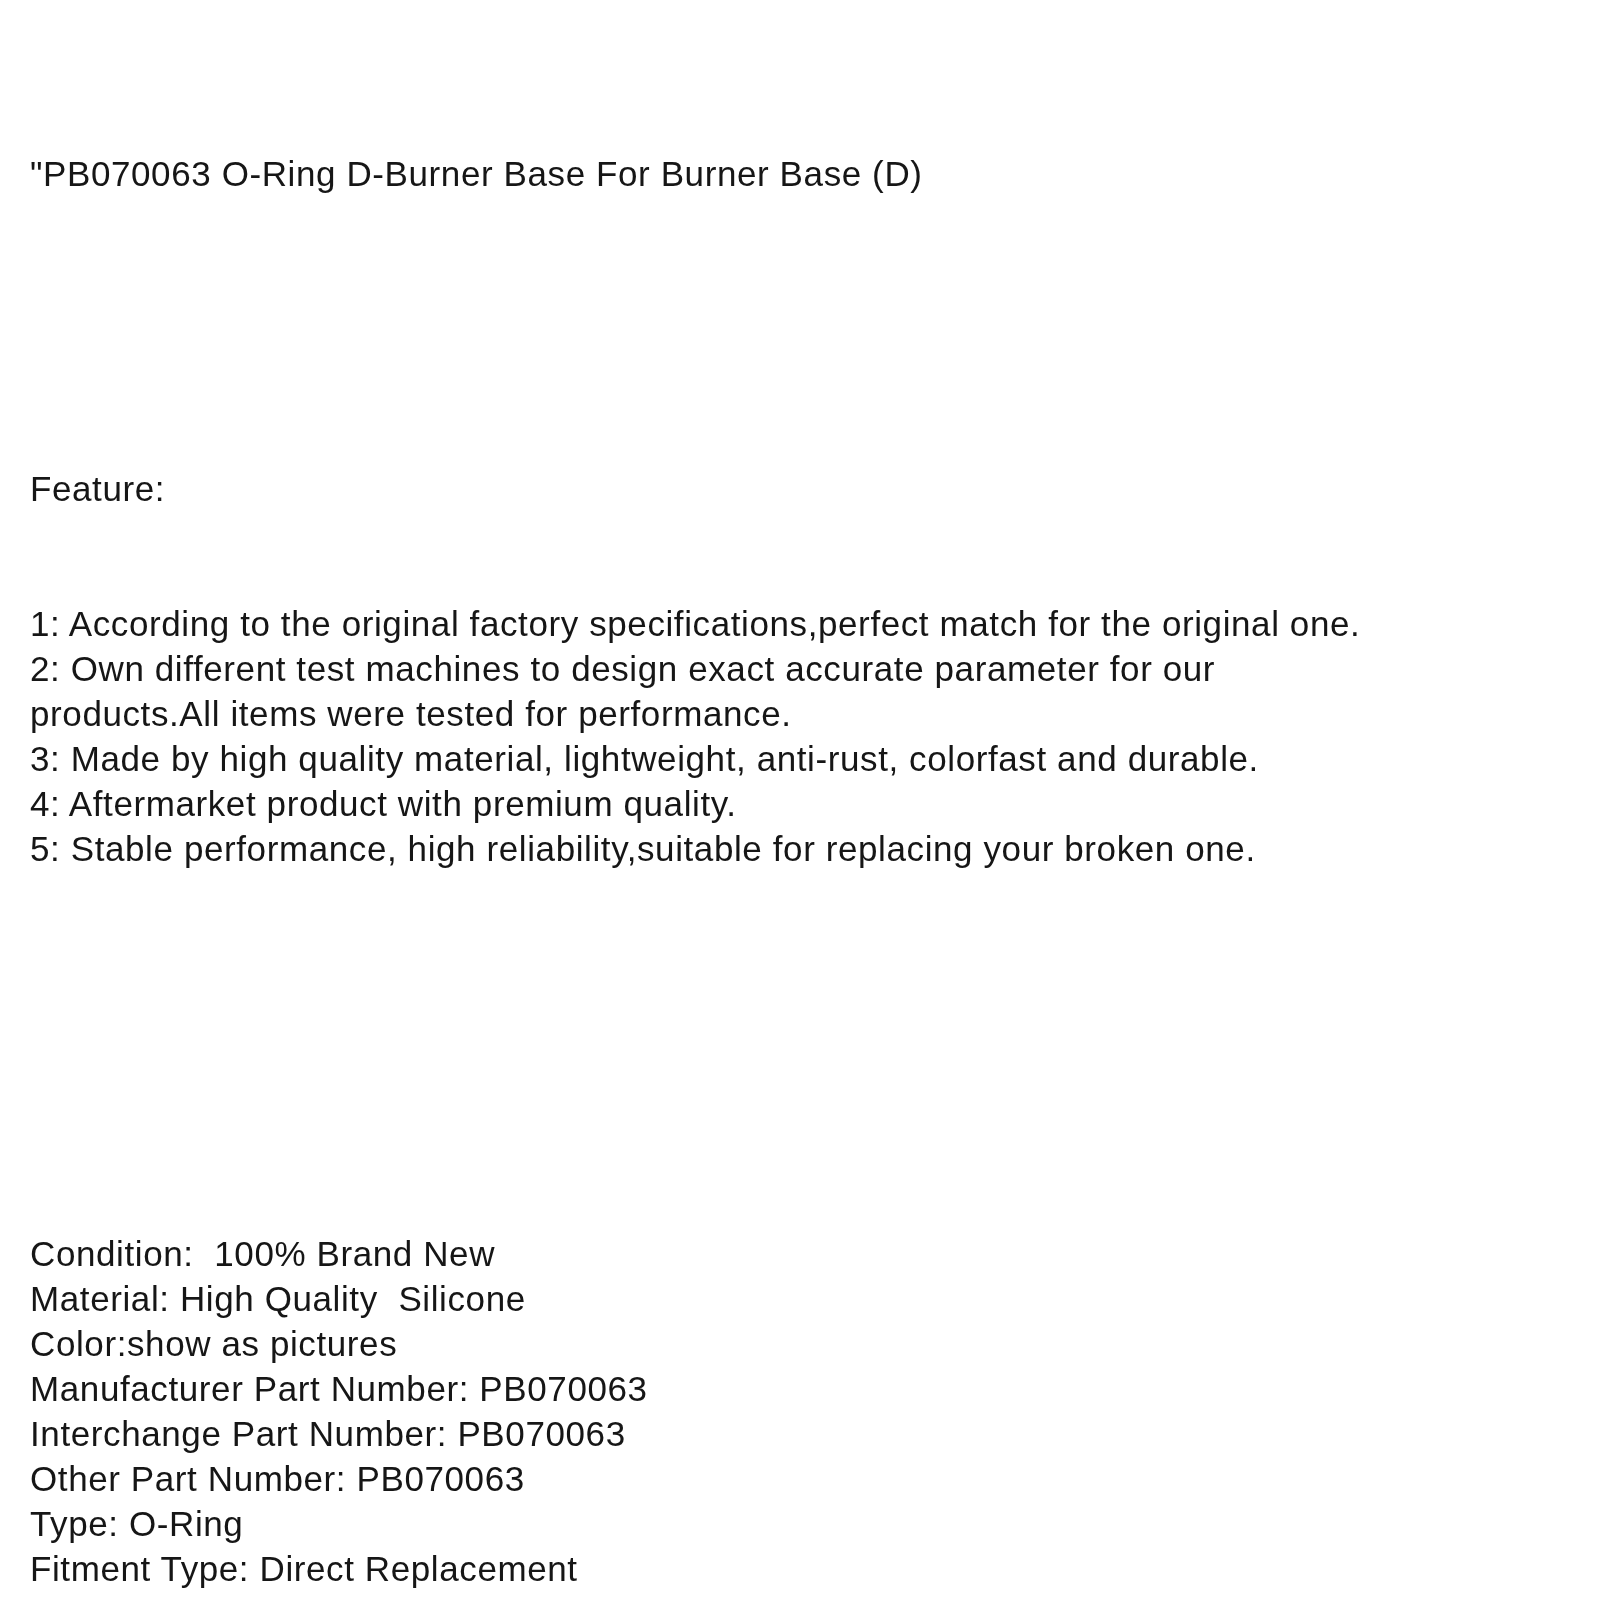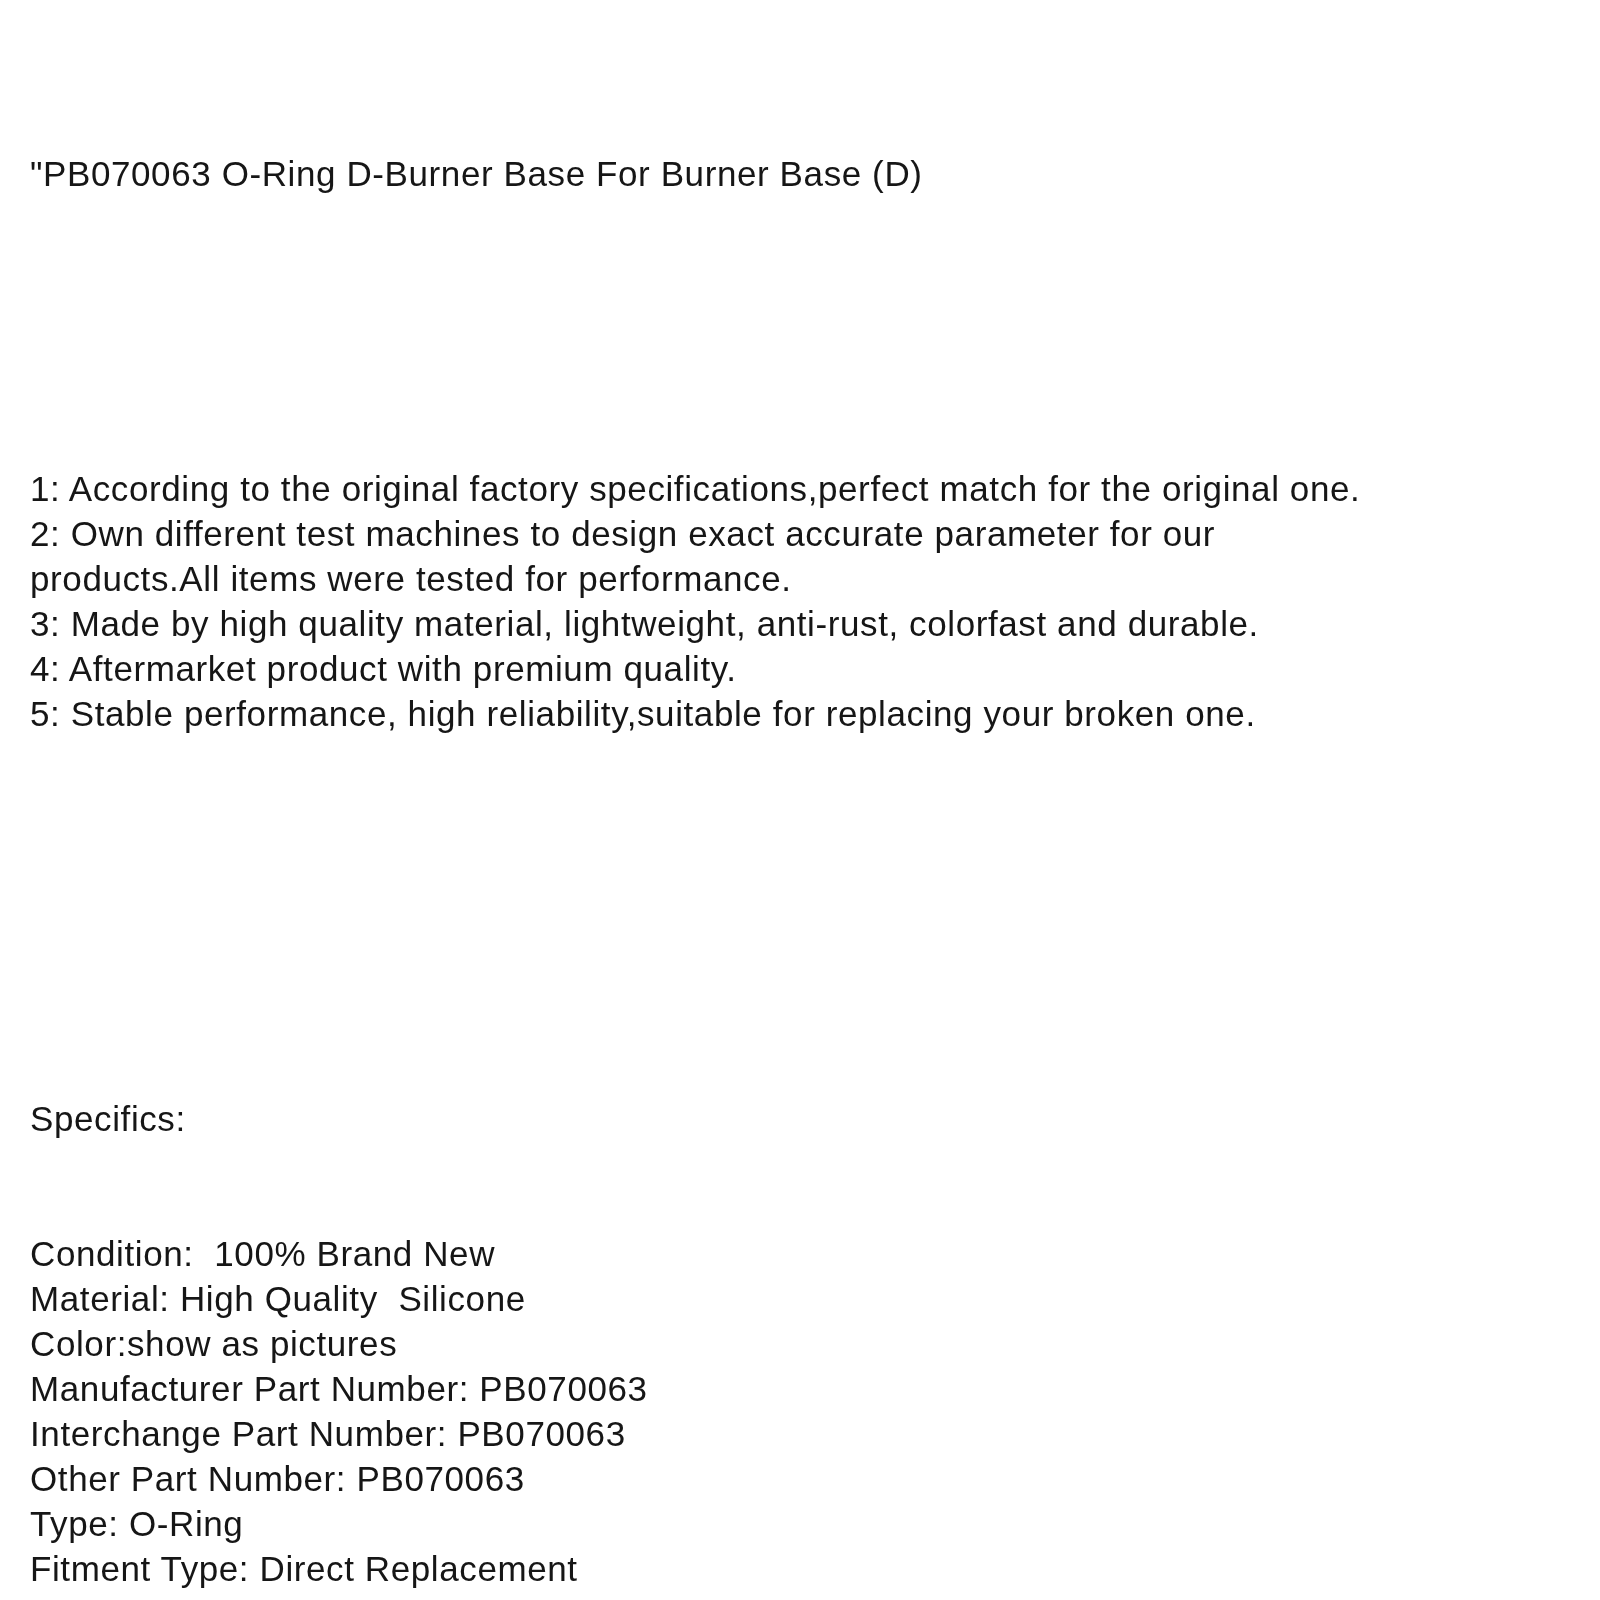--- a/index.html
+++ b/index.html
@@ -24,30 +24,30 @@
   .doc section { margin: 45px 0 0 0; }
 </style>
 </head>
 <body>
 
 <div class="doc">
 
   <p>"PB070063 O-Ring D-Burner Base For Burner Base (D)</p>
 
   <section>
+    <p>Feature:</p>
     <p>1: According to the original factory specifications,perfect match for the original one.
 2: Own different test machines to design exact accurate parameter for our
 products.All items were tested for performance.
 3: Made by high quality material, lightweight, anti-rust, colorfast and durable.
 4: Aftermarket product with premium quality.
 5: Stable performance, high reliability,suitable for replacing your broken one.</p>
   </section>
 
   <section>
-    <p>Specifics:</p>
     <p>Condition:  100% Brand New
 Material: High Quality  Silicone
 Color:show as pictures
 Manufacturer Part Number: PB070063
 Interchange Part Number: PB070063
 Other Part Number: PB070063
 Type: O-Ring
 Fitment Type: Direct Replacement</p>
   </section>
 

